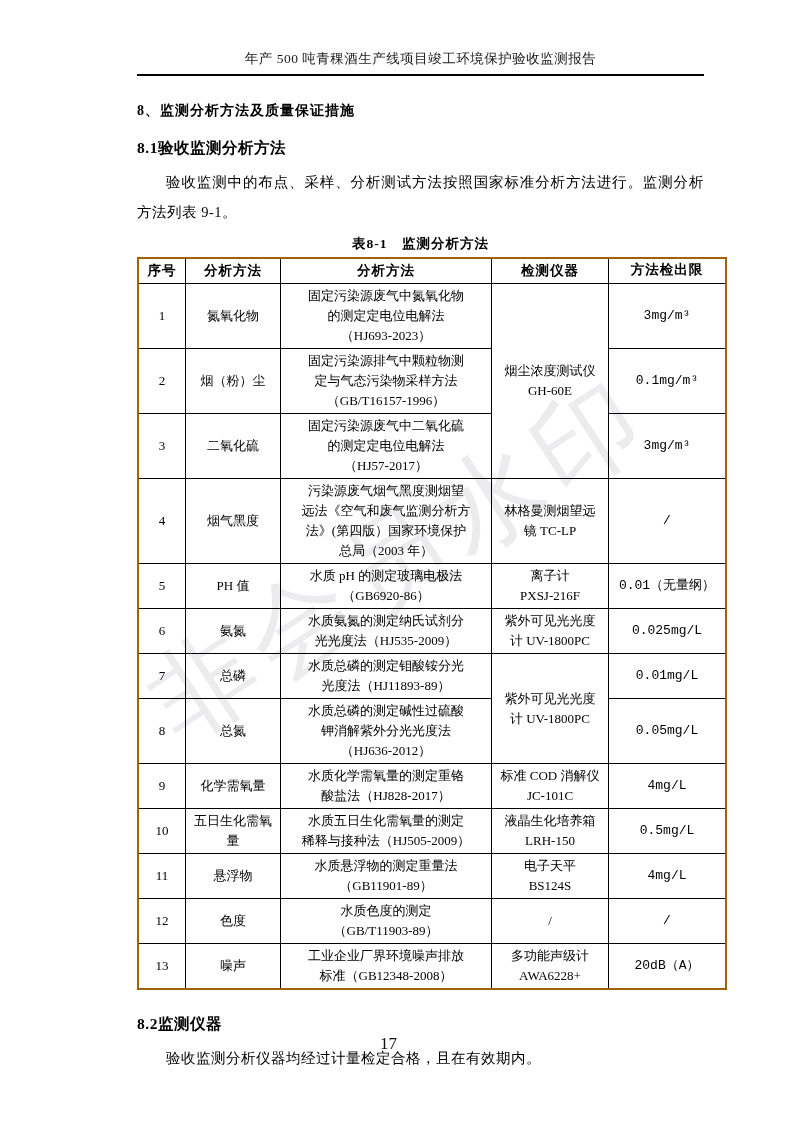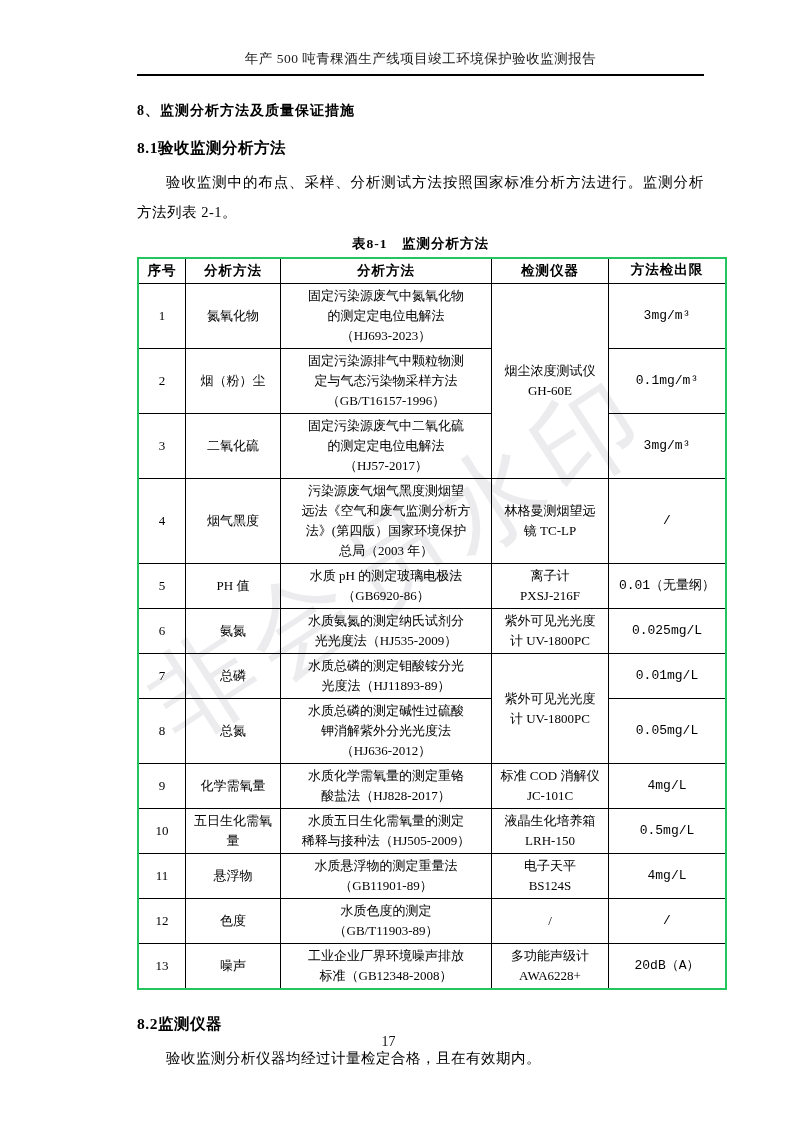--- a/index.html
+++ b/index.html
@@ -70,21 +70,21 @@
     margin-top: 8px;
     text-align: center;
     font-size: 13.5px;
     font-weight: bold;
     letter-spacing: 1px;
   }
   table.methods {
     margin-top: 4px;
     width: 568px;
     border-collapse: collapse;
-    border: 2px solid #22c55e;
+    border: 2px solid #a16207;
     table-layout: fixed;
   }
   table.methods th, table.methods td {
     border: 1px solid #000;
     text-align: center;
     vertical-align: middle;
     font-size: 13px;
     line-height: 20px;
     padding: 2px 2px;
     white-space: pre-line;
@@ -101,21 +101,21 @@
   .w-inst  { width: 112px; }
   .w-limit { width: 112px; }
   td.c-limit, th.c-limit { position: relative; font-family: Liberation Mono, monospace; }
   h2.sec-bottom { margin-top: 24px; }
   .page-number {
     position: absolute;
     left: 0;
     right: 16px;
     top: 1034px;
     text-align: center;
-    font-size: 14px;
+    font-size: 17px;
     color: #111;
     z-index: 1;
   }
 </style>
 </head>
 <body>
 
 <div class="page">
 
   <div class="watermark">非会员水印</div>
@@ -123,21 +123,21 @@
   <div class="content">
 
     <div class="doc-header">
       <span>年产 500 吨青稞酒生产线项目竣工环境保护验收监测报告</span>
     </div>
 
     <h1 class="sec">8、监测分析方法及质量保证措施</h1>
 
     <h2 class="sec">8.1验收监测分析方法</h2>
 
-    <p class="body-para">验收监测中的布点、采样、分析测试方法按照国家标准分析方法进行。监测分析方法列表 2-1。</p>
+    <p class="body-para">验收监测中的布点、采样、分析测试方法按照国家标准分析方法进行。监测分析方法列表 9-1。</p>
 
     <div class="table-caption">表8-1　监测分析方法</div>
 
     <table class="methods">
       <thead>
         <tr>
           <th class="w-no">序号</th>
           <th class="w-item">分析方法</th>
           <th class="w-method">分析方法</th>
           <th class="w-inst">检测仪器</th>

